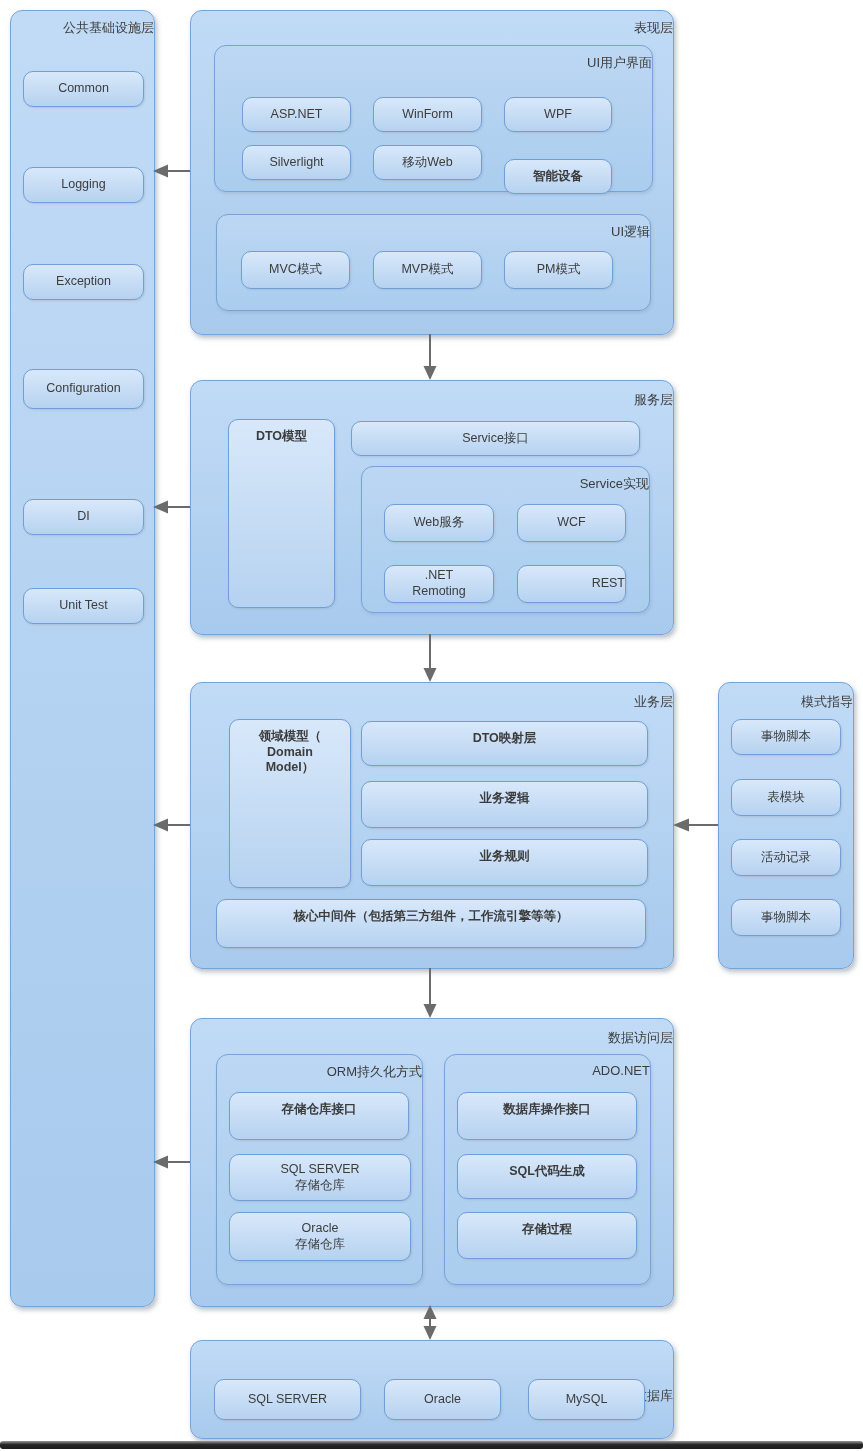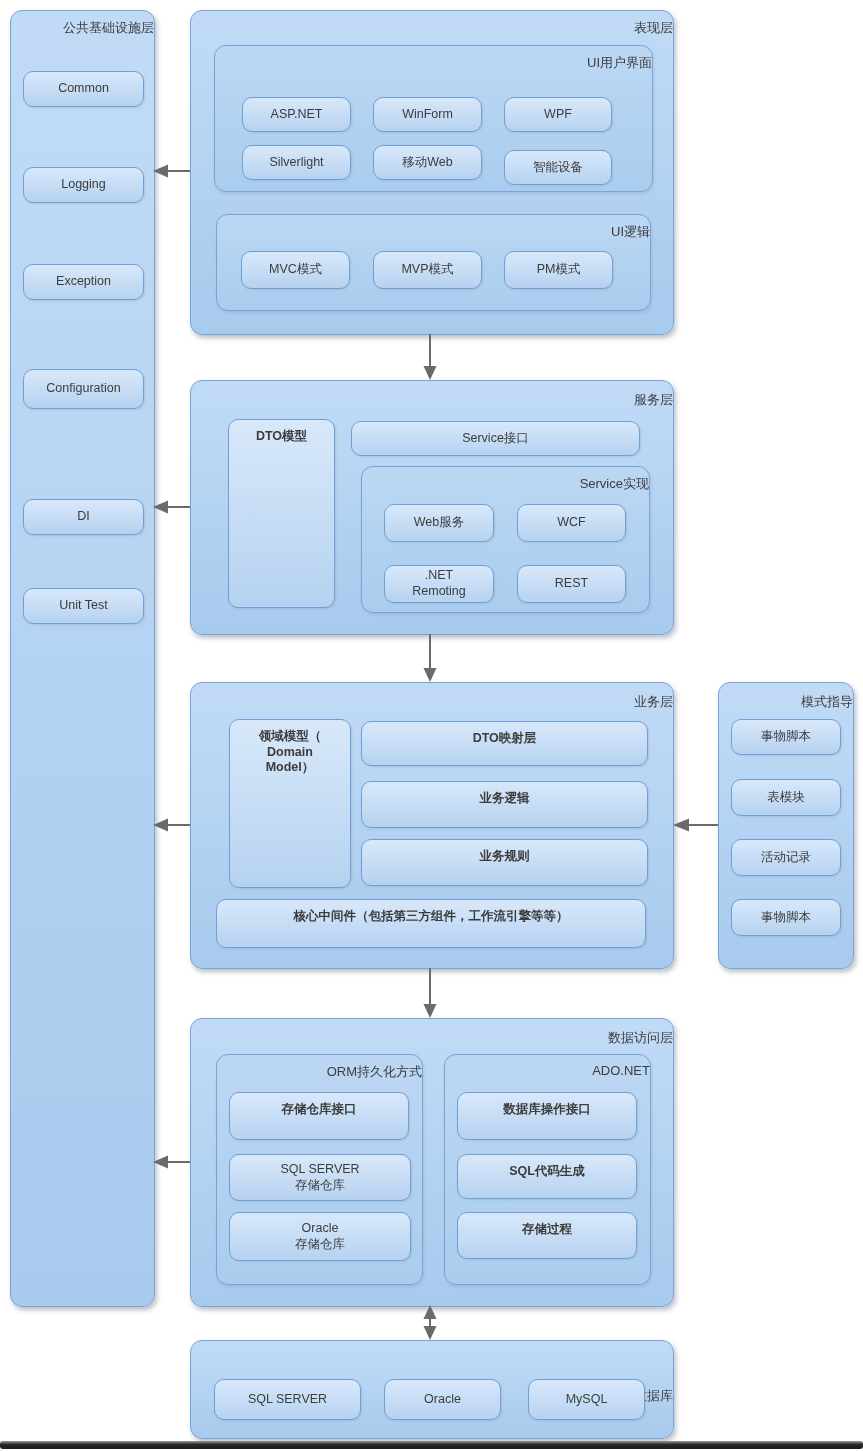--- a/index.html
+++ b/index.html
@@ -63,21 +63,21 @@
   <div class="panel" style="left:190px;top:10px;width:482px;height:323px;">
     <div class="ptitle">表现层</div>
 
     <div class="inner" style="left:23px;top:34px;width:437px;height:145px;">
       <div class="ptitle">UI用户界面</div>
       <div class="btn" style="left:27px;top:51px;width:107px;height:33px;"><span>ASP.NET</span></div>
       <div class="btn" style="left:158px;top:51px;width:107px;height:33px;"><span>WinForm</span></div>
       <div class="btn" style="left:289px;top:51px;width:106px;height:33px;"><span>WPF</span></div>
       <div class="btn" style="left:27px;top:99px;width:107px;height:33px;"><span>Silverlight</span></div>
       <div class="btn" style="left:158px;top:99px;width:107px;height:33px;"><span>移动Web</span></div>
-      <div class="btn" style="left:289px;top:104px;width:106px;height:33px;"><span>智能设备</span></div>
+      <div class="btn" style="left:289px;top:113px;width:106px;height:33px;font-weight:bold;"><span>智能设备</span></div>
     </div>
 
     <div class="inner" style="left:25px;top:203px;width:433px;height:95px;">
       <div class="ptitle">UI逻辑</div>
       <div class="btn" style="left:24px;top:36px;width:107px;height:36px;"><span>MVC模式</span></div>
       <div class="btn" style="left:156px;top:36px;width:107px;height:36px;"><span>MVP模式</span></div>
       <div class="btn" style="left:287px;top:36px;width:107px;height:36px;"><span>PM模式</span></div>
     </div>
   </div>
 
@@ -86,21 +86,21 @@
 
     <div class="btn btn-top" style="left:37px;top:38px;width:107px;height:189px;"><span>DTO模型</span></div>
     <div class="btn" style="left:160px;top:40px;width:287px;height:33px;text-align:center;"><span>Service接口</span></div>
 
     <div class="inner" style="left:170px;top:85px;width:287px;height:145px;">
       <div class="ptitle">Service实现</div>
       <div class="btn" style="left:22px;top:37px;width:108px;height:36px;"><span>Web服务</span></div>
       <div class="btn" style="left:155px;top:37px;width:107px;height:36px;"><span>WCF</span></div>
       <div class="btn" style="left:22px;top:98px;width:108px;height:36px;"><span>.NET
 Remoting</span></div>
-      <div class="btn" style="left:155px;top:98px;width:107px;height:36px;"><span>REST</span></div>
+      <div class="btn" style="left:155px;top:98px;width:107px;height:36px;justify-content:flex-end;"><span>REST</span></div>
     </div>
   </div>
 
   <div class="panel" style="left:190px;top:682px;width:482px;height:285px;">
     <div class="ptitle" style="top:10px;">业务层</div>
 
     <div class="btn btn-top" style="left:38px;top:36px;width:122px;height:169px;"><span>领域模型（
 Domain
 Model）</span></div>
     <div class="btn btn-top" style="left:170px;top:38px;width:287px;height:45px;"><span>DTO映射层</span></div>

